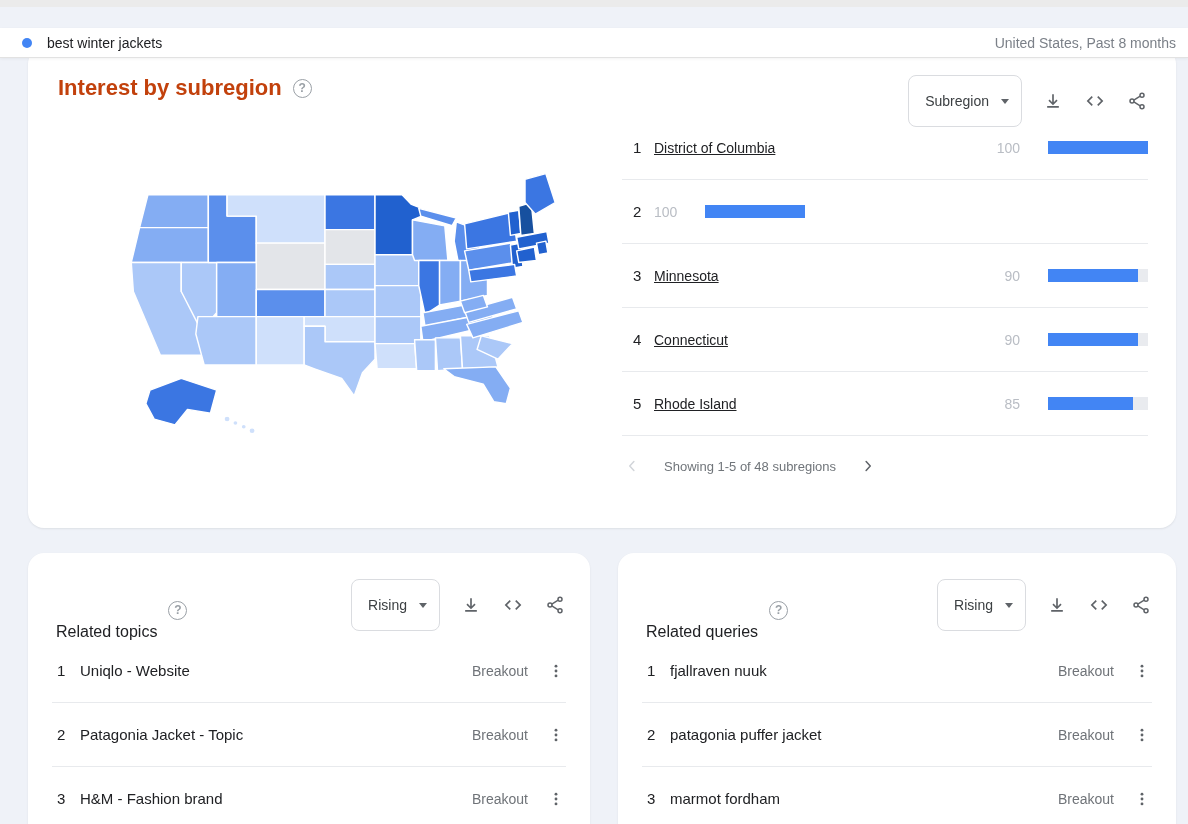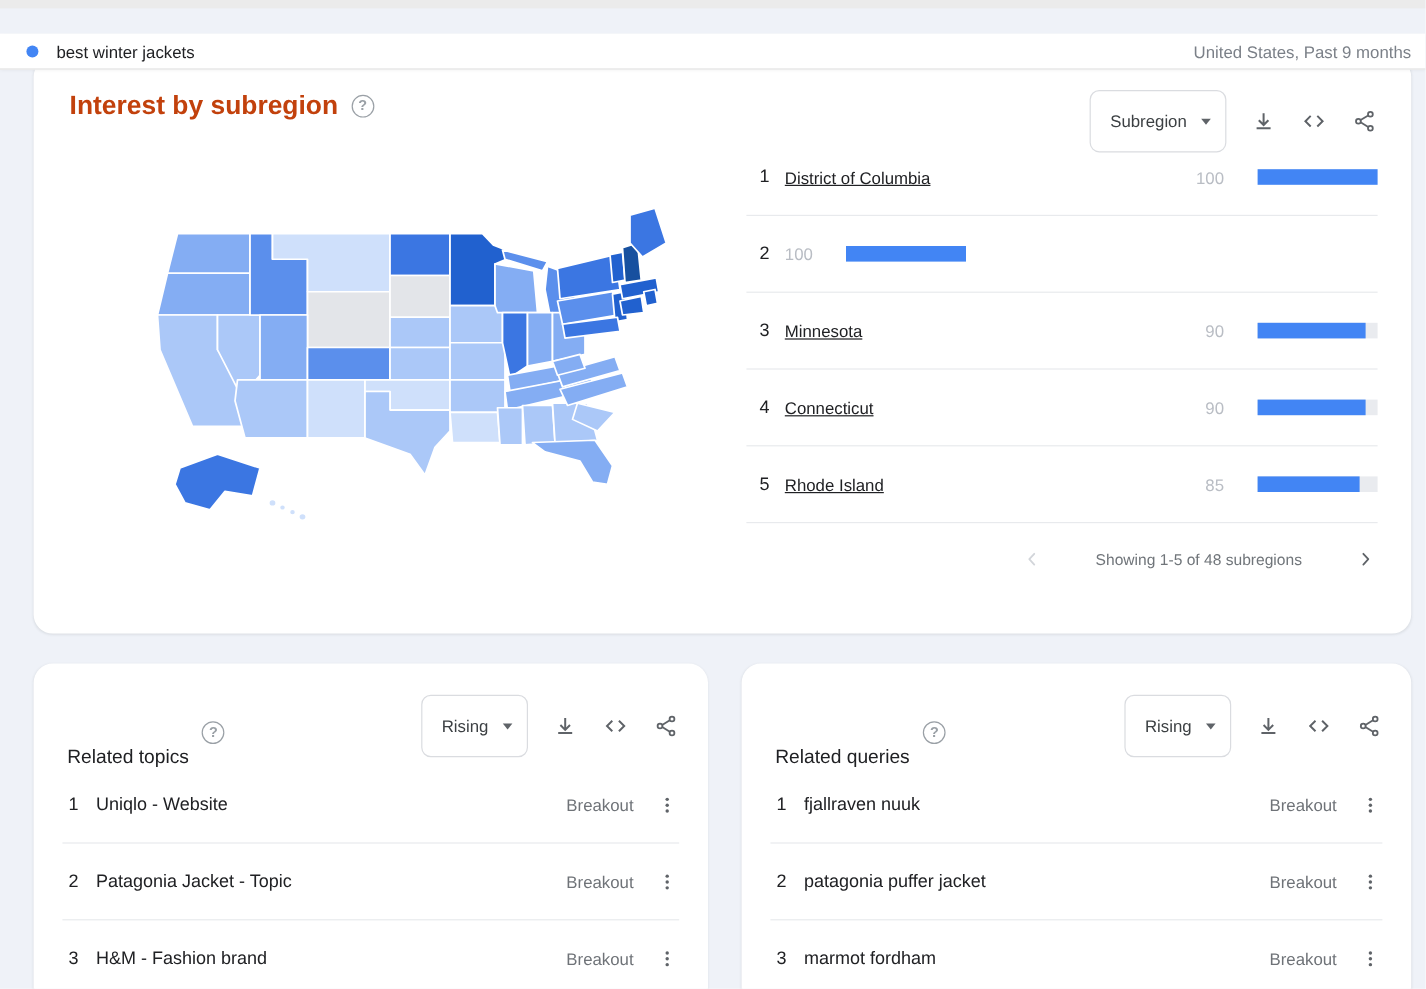--- a/index.html
+++ b/index.html
@@ -44,21 +44,21 @@
   .icon-stroke svg{fill:none;stroke:#5f6368;stroke-width:1.8;}
   
   #subregion-list{position:absolute;left:594px;top:68px;width:526px;}
   .s-row{display:flex;align-items:center;height:63px;border-bottom:1px solid #e8eaed;}
   .s-rank{padding-left:11px;width:21px;font-size:15px;color:#202124;flex:none;}
   .s-name{flex:1;font-size:14px;color:#202124;text-decoration:underline;}
   .s-val{font-size:14px;color:#b9bdc4;margin-right:28px;}
   .s-bar{width:100px;height:13px;background:#e9ebef;flex:none;}
   .s-fill{height:100%;background:#4285f4;}
   
-  .pager{position:absolute;left:594px;top:396px;width:526px;height:44px;display:flex;align-items:center;justify-content:flex-end;gap:43px;}
+  .pager{position:absolute;left:594px;top:396px;width:526px;height:44px;display:flex;align-items:center;justify-content:flex-start;gap:22px;}
   .pager-text{font-size:13px;color:#70757a;}
   .chev{width:20px;height:20px;display:flex;align-items:center;justify-content:center;cursor:pointer;}
   .chev svg{fill:none;stroke-width:2;stroke-linecap:round;stroke-linejoin:round;}
   .chev.disabled svg{stroke:#d2d5da;}
   .chev.enabled svg{stroke:#5f6368;}
   
   #us-map{position:absolute;left:72px;top:112px;width:500px;height:290px;}
   #us-map polygon,#us-map circle{stroke:#fff;stroke-width:1.4;stroke-linejoin:round;cursor:pointer;}
   
   .b-list{position:absolute;top:86px;left:24px;right:24px;}
@@ -69,21 +69,21 @@
   .more-vert{width:20px;height:20px;display:flex;align-items:center;justify-content:center;cursor:pointer;}
   .more-vert svg{fill:#5f6368;}
 </style>
 </head>
 <body>
 
 <div class="top-strip"></div>
 <div class="topbar">
   <span class="query-dot"></span>
   <span class="query-text">best winter jackets</span>
-  <span class="topbar-context">United States, Past 9 months</span>
+  <span class="topbar-context">United States, Past 8 months</span>
 </div>
 
 <div class="card" id="card-subregion">
   <div class="head-left" style="left:30px;top:27px;">
     <span class="main-title">Interest by subregion</span>
     <span class="help-icon">?</span>
   </div>
   <div class="head-controls" style="top:27px;right:28px;">
     <div class="dropdown">
       <span>Subregion</span>

